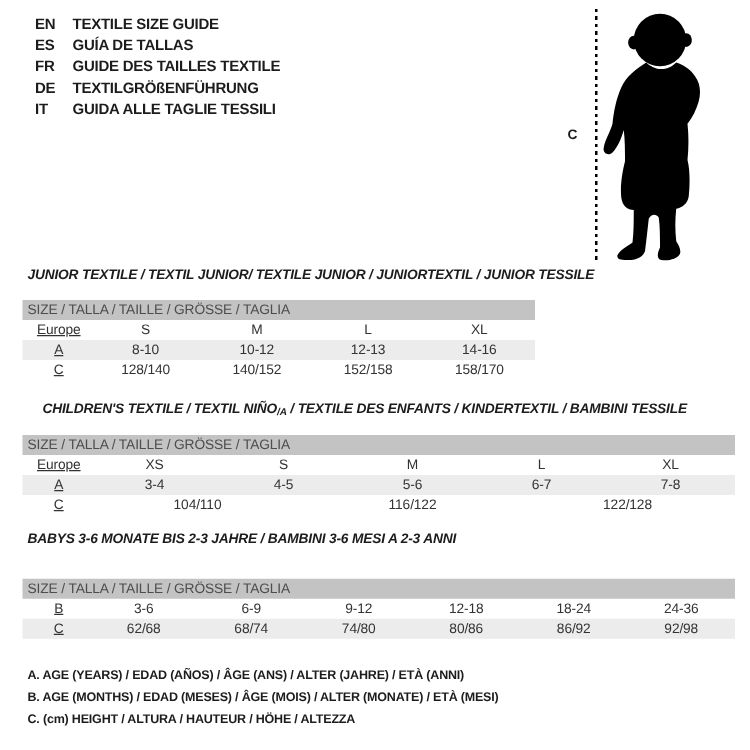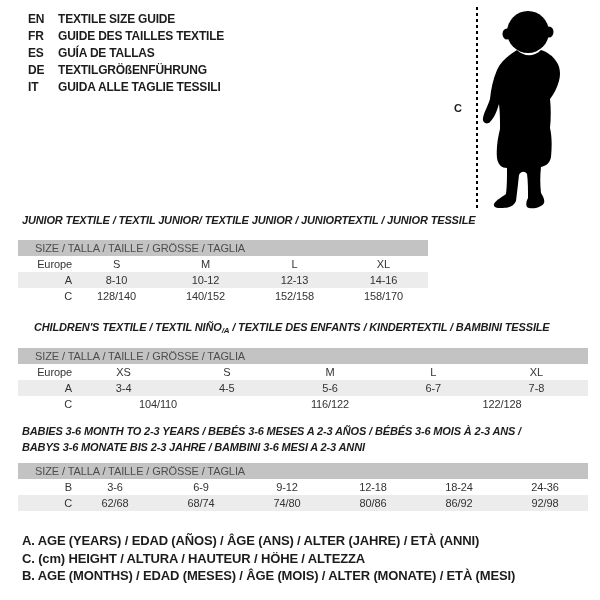--- a/index.html
+++ b/index.html
@@ -17,46 +17,46 @@
   .measure-label{position:absolute;left:4px;top:97px;font-size:11px;font-weight:700;}
   .measure-line{position:absolute;left:26px;top:2px;width:2px;height:202px;
     background:repeating-linear-gradient(#000 0 3px,transparent 3px 6px);}
   .baby-svg{position:absolute;left:31px;top:3px;}
   
   .sec-title{position:absolute;font-size:11px;font-weight:700;letter-spacing:-0.15px;white-space:nowrap;font-style:italic;}
   .sec-title .subbed{font-size:8px;position:relative;top:2px;}
   .sec-title.two-line{line-height:16px;}
   
   .tbl{position:absolute;font-size:11px;letter-spacing:-0.1px;}
-  .tbl-bar{height:16px;line-height:16px;background:#c3c3c3;color:#4d4d4d;padding-left:17px;}
+  .tbl-bar{height:16px;line-height:16px;background:#c3c3c3;color:#4d4d4d;padding-left:4px;}
   .trow{display:flex;height:16px;line-height:16px;color:#333;}
   .trow.alt{background:#ececec;}
-  .cell-first{width:50px;padding-left:4px;text-align:right;}
+  .cell-first{width:50px;padding-left:4px;text-align:center;text-decoration:underline;}
   .cell{flex:1;text-align:center;}
   
-  .notes{position:absolute;left:22px;top:532px;font-size:13px;font-weight:700;letter-spacing:-0.15px;}
+  .notes{position:absolute;left:22px;top:532px;font-size:10px;font-weight:700;letter-spacing:-0.15px;}
   .note-line{height:17.5px;line-height:17.5px;white-space:nowrap;}
 </style>
 </head>
 <body>
 
 <div id="canvas">
 
   <div class="langs">
     <div class="lang-row">
       <span class="lang-code">EN</span>
       <span class="lang-label">TEXTILE SIZE GUIDE</span>
     </div>
     <div class="lang-row">
+      <span class="lang-code">ES</span>
+      <span class="lang-label">GUÍA DE TALLAS</span>
+    </div>
+    <div class="lang-row">
       <span class="lang-code">FR</span>
       <span class="lang-label">GUIDE DES TAILLES TEXTILE</span>
-    </div>
-    <div class="lang-row">
-      <span class="lang-code">ES</span>
-      <span class="lang-label">GUÍA DE TALLAS</span>
     </div>
     <div class="lang-row">
       <span class="lang-code">DE</span>
       <span class="lang-label">TEXTILGRÖßENFÜHRUNG</span>
     </div>
     <div class="lang-row">
       <span class="lang-code">IT</span>
       <span class="lang-label">GUIDA ALLE TAGLIE TESSILI</span>
     </div>
   </div>
@@ -149,21 +149,20 @@
     </div>
     <div class="trow">
       <div class="cell-first">C</div>
       <div class="cell">104/110</div>
       <div class="cell">116/122</div>
       <div class="cell">122/128</div>
     </div>
   </div>
 
   <div class="sec-title two-line" style="left:22px;top:423px;">
-    <div>BABIES 3-6 MONTH TO 2-3 YEARS / BEBÉS 3-6 MESES A 2-3 AÑOS / BÉBÉS 3-6 MOIS À 2-3 ANS /</div>
     <div>BABYS 3-6 MONATE BIS 2-3 JAHRE / BAMBINI 3-6 MESI A 2-3 ANNI</div>
   </div>
 
   <div class="tbl" style="left:18px;top:463px;width:570px;">
     <div class="tbl-bar">SIZE / TALLA / TAILLE / GRÖSSE / TAGLIA</div>
     <div class="trow">
       <div class="cell-first">B</div>
       <div class="cell">3-6</div>
       <div class="cell">6-9</div>
       <div class="cell">9-12</div>
@@ -177,17 +176,17 @@
       <div class="cell">68/74</div>
       <div class="cell">74/80</div>
       <div class="cell">80/86</div>
       <div class="cell">86/92</div>
       <div class="cell">92/98</div>
     </div>
   </div>
 
   <div class="notes">
     <div class="note-line">A. AGE (YEARS) / EDAD (AÑOS) / ÂGE (ANS) / ALTER (JAHRE) / ETÀ (ANNI)</div>
+    <div class="note-line">B. AGE (MONTHS) / EDAD (MESES) / ÂGE (MOIS) / ALTER (MONATE) / ETÀ (MESI)</div>
     <div class="note-line">C. (cm) HEIGHT / ALTURA / HAUTEUR / HÖHE / ALTEZZA</div>
-    <div class="note-line">B. AGE (MONTHS) / EDAD (MESES) / ÂGE (MOIS) / ALTER (MONATE) / ETÀ (MESI)</div>
   </div>
 
 </div>
 
 </body></html>

